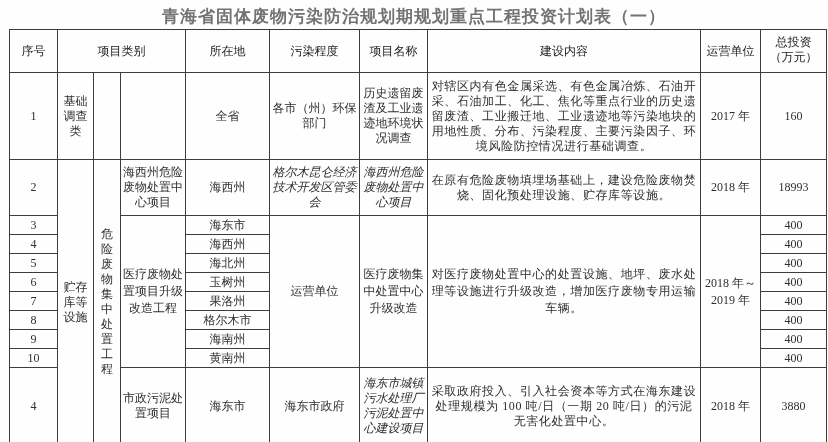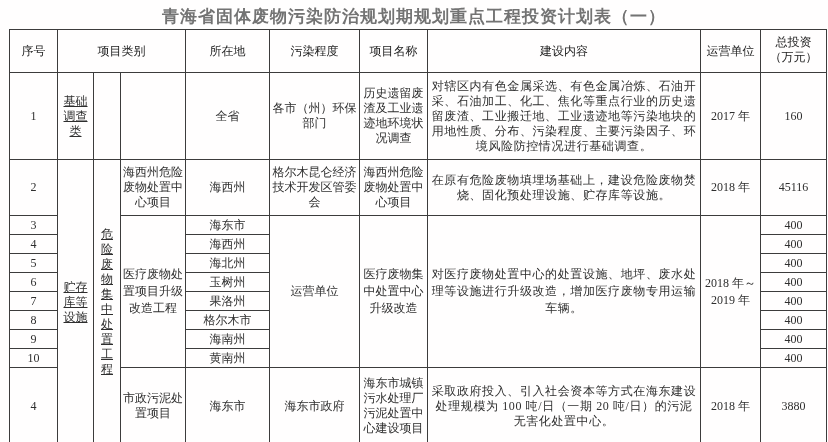--- a/index.html
+++ b/index.html
@@ -10,22 +10,22 @@
   table.grid td,table.grid th{border:1px solid #3c3c3c;font-size:12px;font-weight:normal;
     text-align:center;vertical-align:middle;padding:1px 2px;overflow:hidden;word-break:break-all;line-height:15px;}
   tr.h-header{height:43px;}
   tr.h-r1{height:87px;}
   tr.h-r2{height:56px;}
   tr.h-small{height:19px;}
   tr.h-r11{height:77px;}
   tr.h-small td{padding:0 2px;line-height:17px;}
   th{font-weight:bold;color:#222;}
   .content-cell{text-align:justify;padding:2px 6px;line-height:13.5px;letter-spacing:0.6px;margin-top:28px;}
-  .narrow-cell{padding:1px 1px;line-height:15px;text-decoration:underline;}
-  .left-cell{text-align:justify;padding:1px 4px;}
+  .narrow-cell{padding:1px 1px;line-height:15px;}
+  .left-cell{text-align:justify;padding:1px 4px;font-style:italic;}
   .years-cell{line-height:15px;padding:1px 3px;}
   .inv-head span{display:block;line-height:15px;font-family:Liberation Mono, monospace;}
 </style>
 </head>
 <body>
 
 <div class="page">
   <div class="doc-title">青海省固体废物污染防治规划期规划重点工程投资计划表（一）</div>
 
   <table class="grid">
@@ -73,21 +73,21 @@
     <tr class="h-r2">
       <td>2</td>
       <td rowspan="10" class="narrow-cell">贮存库等设施</td>
       <td rowspan="10" class="narrow-cell">危险废物集中处置工程</td>
       <td>海西州危险废物处置中心项目</td>
       <td>海西州</td>
       <td class="left-cell">格尔木昆仑经济技术开发区管委会</td>
       <td class="left-cell">海西州危险废物处置中心项目</td>
       <td class="content-cell">在原有危险废物填埋场基础上，建设危险废物焚烧、固化预处理设施、贮存库等设施。</td>
       <td class="years-cell">2018 年</td>
-      <td>45116</td>
+      <td>18993</td>
     </tr>
 
     <tr class="h-small">
       <td>3</td>
       <td rowspan="8">医疗废物处置项目升级改造工程</td>
       <td>海东市</td>
       <td rowspan="8">运营单位</td>
       <td rowspan="8">医疗废物集中处置中心升级改造</td>
       <td rowspan="8" class="content-cell">对医疗废物处置中心的处置设施、地坪、废水处理等设施进行升级改造，增加医疗废物专用运输车辆。</td>
       <td rowspan="8" class="years-cell">2018 年～2019 年</td>

